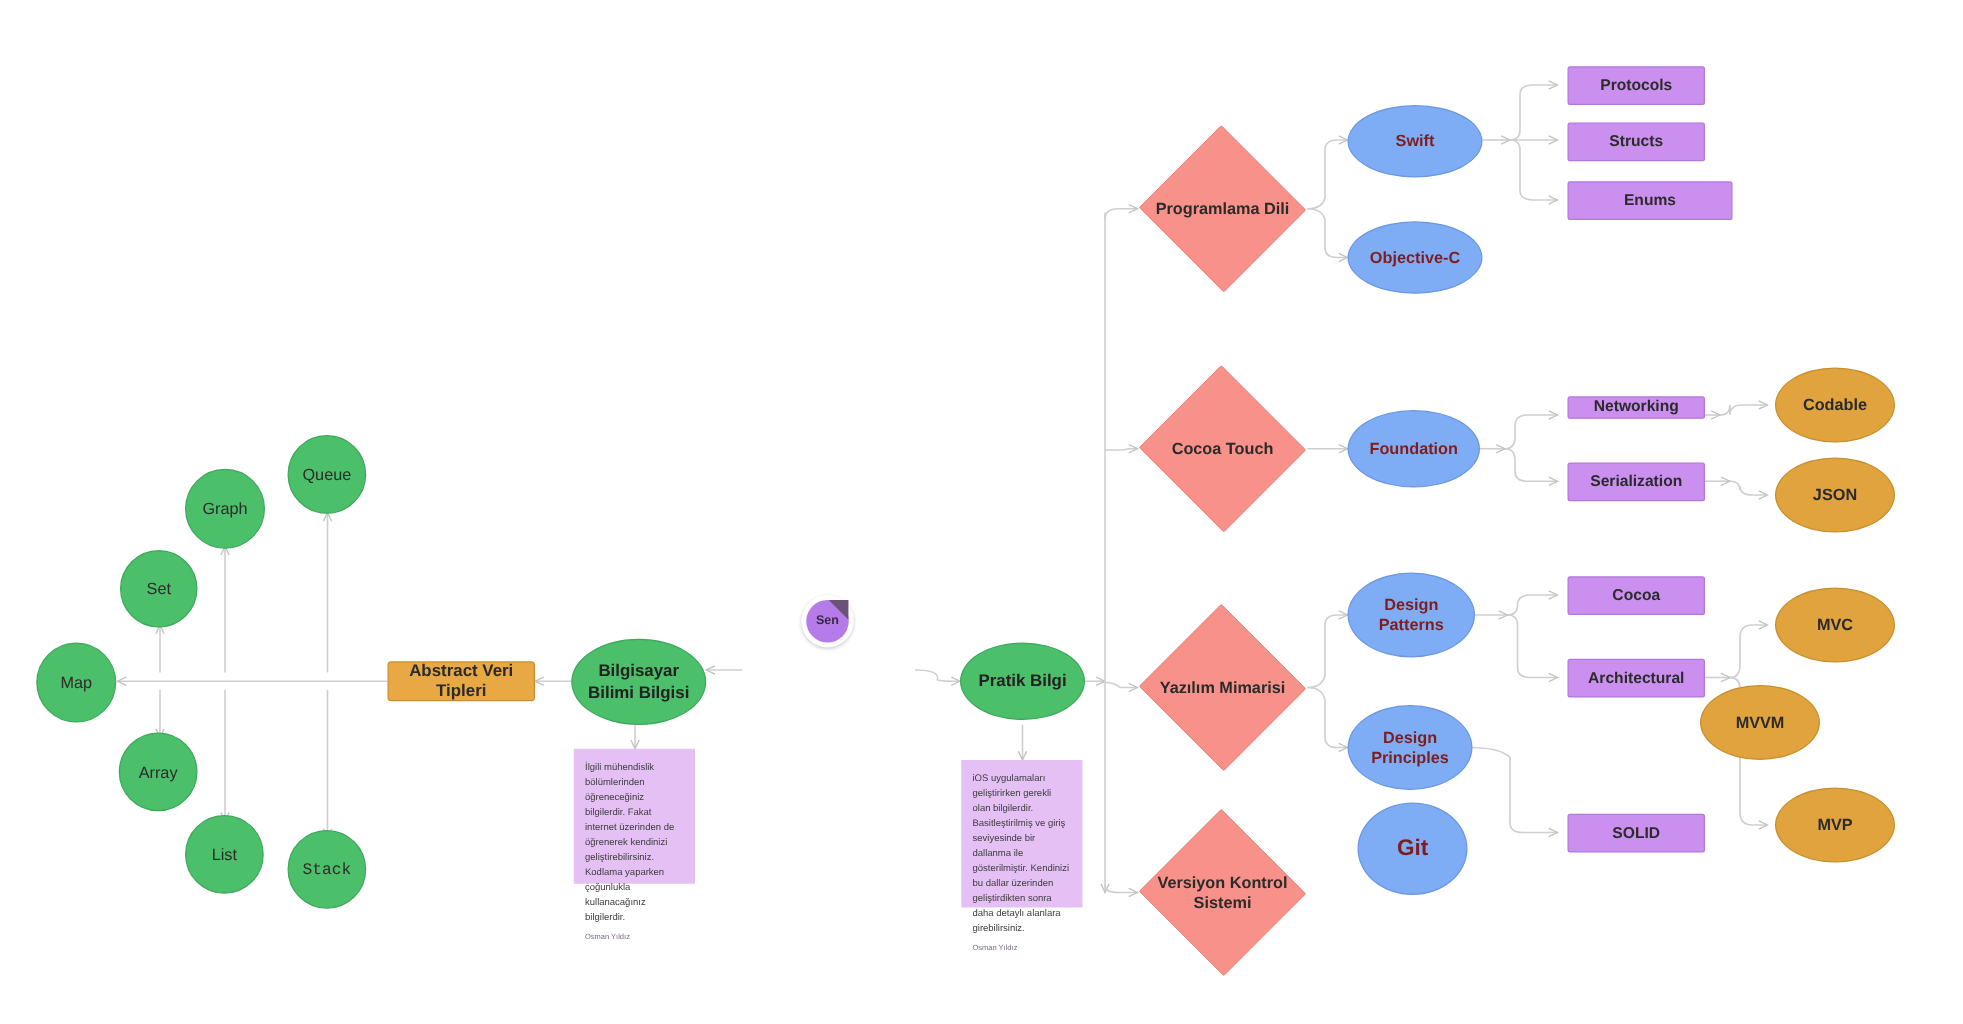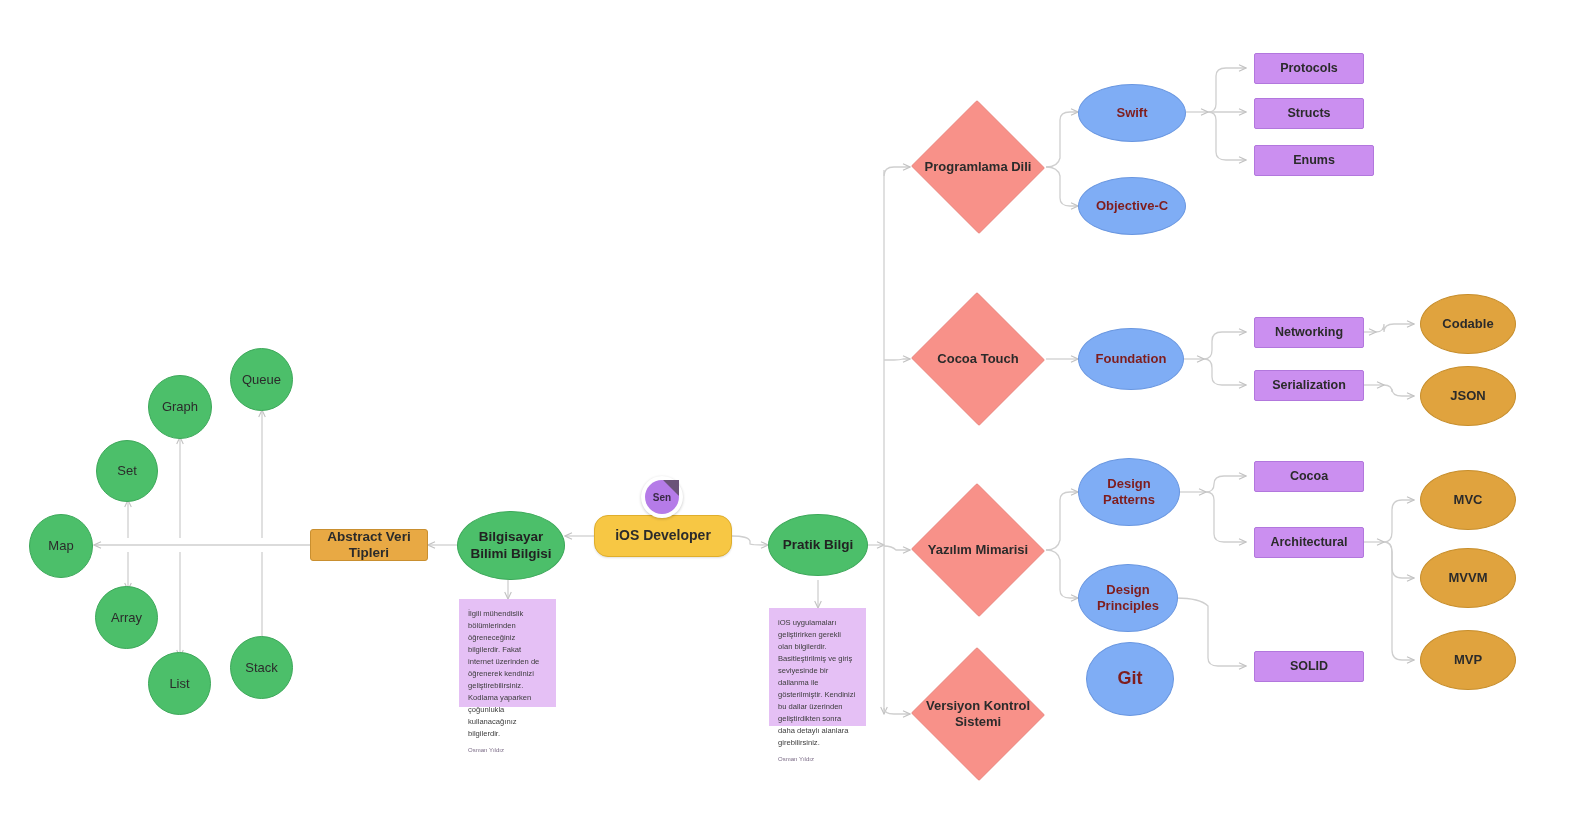--- a/index.html
+++ b/index.html
@@ -253,35 +253,32 @@
   </div>
   <div class="node n-circle-green" style="left:148px; top:375px; width:64px; height:64px;">
     <span class="lbl">Graph</span>
   </div>
   <div class="node n-circle-green" style="left:148px; top:652px; width:63px; height:63px;">
     <span class="lbl">List</span>
   </div>
   <div class="node n-circle-green" style="left:230px; top:348px; width:63px; height:63px;">
     <span class="lbl">Queue</span>
   </div>
-  <div class="node n-circle-green" style="left:230px; top:636px; width:63px; height:63px;">
+  <div class="node n-circle-green" style="left:230px; top:664px; width:63px; height:63px;font-family:Liberation Mono, monospace;">
     <span class="lbl">Stack</span>
   </div>
 
   <div class="node n-rect-orange" style="left:310px; top:529px; width:118px; height:32px;">
     <span class="lbl">Abstract Veri Tipleri</span>
   </div>
 
   <div class="node n-ellipse-green" style="left:457px; top:511px; width:108px; height:69px;">
     <span class="lbl">Bilgisayar Bilimi Bilgisi</span>
   </div>
 
-  <div class="node n-center" style="left:594px; top:515px; width:138px; height:42px;">
-    <span class="lbl">iOS Developer</span>
-  </div>
 
   <div class="avatar" style="left:641px; top:476px;">
     <div class="ring"></div>
     <div class="blob"></div>
     <div class="fold"></div>
     <div class="av-label">Sen</div>
   </div>
 
   <div class="node n-ellipse-green" style="left:768px; top:514px; width:100px; height:62px;">
     <span class="lbl">Pratik Bilgi</span>
@@ -325,24 +322,24 @@
   <div class="node n-ellipse-blue" style="left:1086px; top:642px; width:88px; height:74px;align-items:center;">
     <span class="lbl big-text">Git</span>
   </div>
 
   <div class="node n-rect-purple" style="left:1254px; top:53px; width:110px; height:31px;">
     <span class="lbl">Protocols</span>
   </div>
   <div class="node n-rect-purple" style="left:1254px; top:98px; width:110px; height:31px;">
     <span class="lbl">Structs</span>
   </div>
-  <div class="node n-rect-purple" style="left:1254px; top:145px; width:120px; height:31px;">
+  <div class="node n-rect-purple" style="left:1254px; top:145px; width:132px; height:31px;">
     <span class="lbl">Enums</span>
   </div>
-  <div class="node n-rect-purple" style="left:1254px; top:317px; width:110px; height:31px;">
+  <div class="node n-rect-purple" style="left:1254px; top:317px; width:110px; height:18px;">
     <span class="lbl">Networking</span>
   </div>
   <div class="node n-rect-purple" style="left:1254px; top:370px; width:110px; height:31px;">
     <span class="lbl">Serialization</span>
   </div>
   <div class="node n-rect-purple" style="left:1254px; top:461px; width:110px; height:31px;">
     <span class="lbl">Cocoa</span>
   </div>
   <div class="node n-rect-purple" style="left:1254px; top:527px; width:110px; height:31px;">
     <span class="lbl">Architectural</span>
@@ -353,21 +350,21 @@
 
   <div class="node n-ellipse-orange" style="left:1420px; top:294px; width:96px; height:60px;">
     <span class="lbl">Codable</span>
   </div>
   <div class="node n-ellipse-orange" style="left:1420px; top:366px; width:96px; height:60px;">
     <span class="lbl">JSON</span>
   </div>
   <div class="node n-ellipse-orange" style="left:1420px; top:470px; width:96px; height:60px;">
     <span class="lbl">MVC</span>
   </div>
-  <div class="node n-ellipse-orange" style="left:1420px; top:548px; width:96px; height:60px;">
+  <div class="node n-ellipse-orange" style="left:1360px; top:548px; width:96px; height:60px;">
     <span class="lbl">MVVM</span>
   </div>
   <div class="node n-ellipse-orange" style="left:1420px; top:630px; width:96px; height:60px;">
     <span class="lbl">MVP</span>
   </div>
 
   <div class="note" style="left:459px; top:599px; width:97px; height:108px;">
     <div class="note-body">İlgili mühendislik bölümlerinden öğreneceğiniz bilgilerdir. Fakat internet üzerinden de öğrenerek kendinizi geliştirebilirsiniz. Kodlama yaparken çoğunlukla kullanacağınız bilgilerdir.</div>
     <div class="note-author">Osman Yıldız</div>
   </div>

